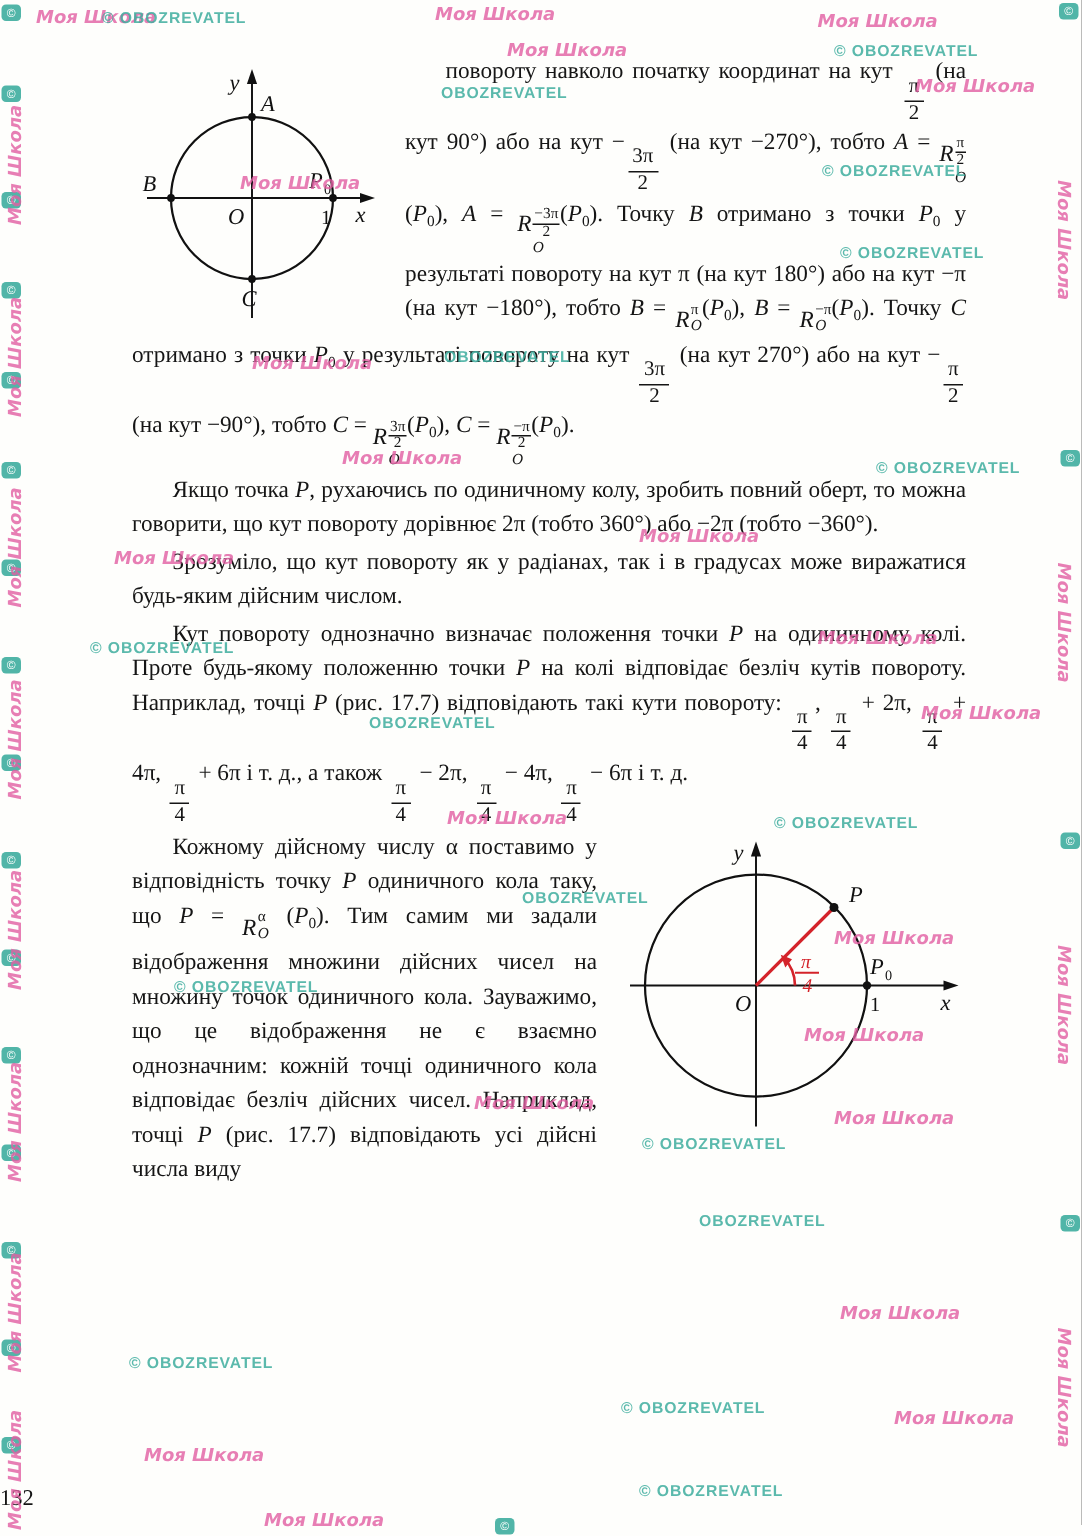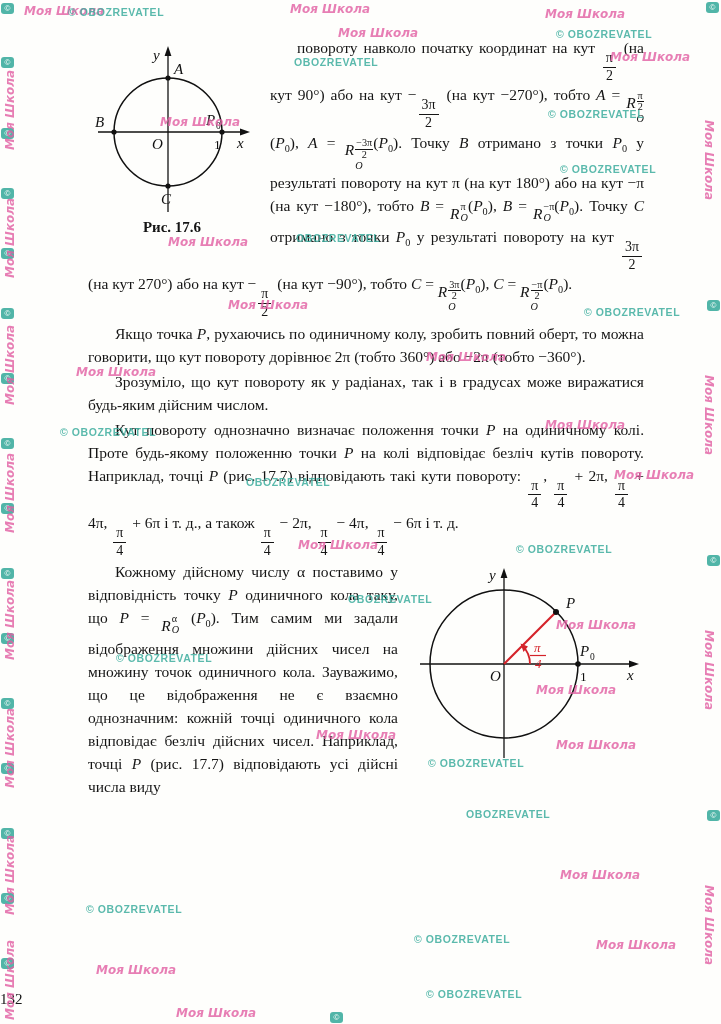--- a/index.html
+++ b/index.html
@@ -149,21 +149,20 @@
           <text class="it" x="65" y="18">y</text>
           <text class="it" x="86" y="32">A</text>
           <text class="it" x="7" y="85">B</text>
           <text class="it" x="118" y="83">P</text>
           <text class="small-sub" x="128" y="87">0</text>
           <text class="num-lbl" x="126" y="107">1</text>
           <text class="it" x="64" y="107">O</text>
           <text class="it" x="149" y="106">x</text>
           <text class="it" x="73" y="162">C</text>
         </svg>
-        <span class="figcap">Рис. 17.6</span>
       </span><span>повороту навколо початку координат на кут <span class="frac">
             <span class="num">π</span>
             <span class="den">2</span>
           </span> (на кут 90°) або на кут −<span class="frac">
             <span class="num">3π</span>
             <span class="den">2</span>
           </span> (на кут −270°), тобто <i>A</i> = <span class="rop">
             <i>R</i>
             <span class="ss">
               <span class="s-sup"><span class="mfrac">

